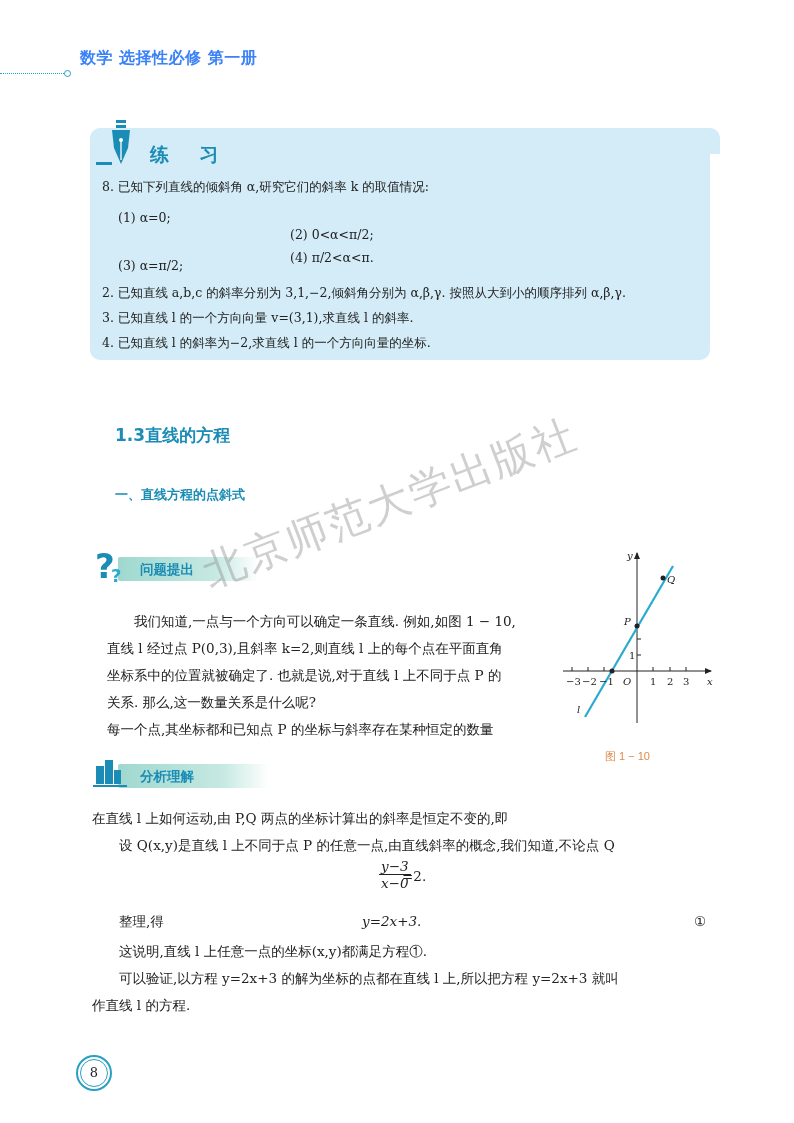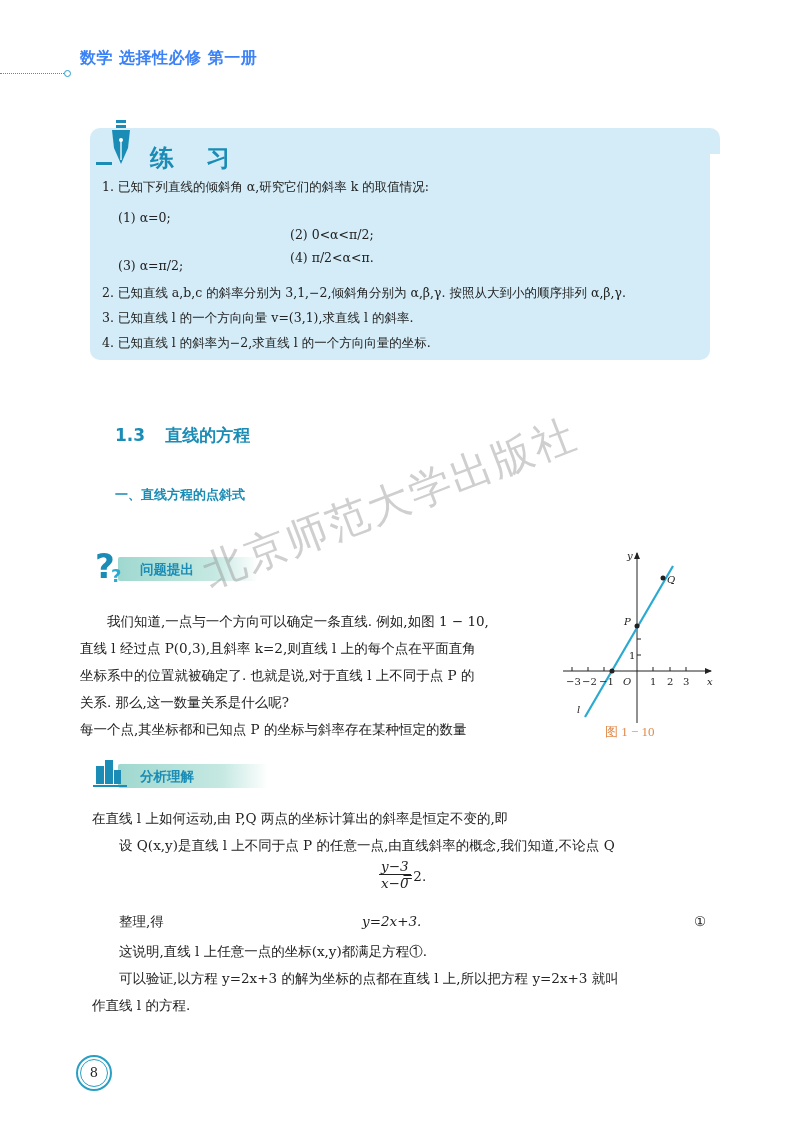--- a/index.html
+++ b/index.html
@@ -7,36 +7,36 @@
     width:794px; height:1123px; background:#ffffff; position:relative; overflow:hidden;
     font-family: "DejaVu Serif", "Liberation Serif", serif; color:#1e1e1e;
   }
   .hdr-line { position:absolute; left:0; top:73px; width:64px; border-top:1px dotted #2a9fc4; }
   .hdr-dot { position:absolute; left:64px; top:70px; width:5px; height:5px; border:1px solid #2a9fc4; border-radius:50%; background:#fff; }
   .hdr-title { position:absolute; left:80px; top:48px; font-family:"DejaVu Sans", sans-serif; font-weight:bold; font-size:16px; color:#3b82f6; letter-spacing:0.5px; }
 
   .ex-box { position:absolute; left:90px; top:128px; width:620px; height:232px; background:#d3ecf7; border-radius:10px; }
   .ex-tab { position:absolute; left:690px; top:128px; width:30px; height:26px; background:#d3ecf7; border-top-right-radius:10px; }
   .ex-icon { position:absolute; left:92px; top:118px; width:48px; height:52px; }
-  .ex-title { position:absolute; left:150px; top:142px; font-family:"DejaVu Sans", sans-serif; font-weight:bold; font-size:24px; color:#1a8cb5; letter-spacing:12px; }
+  .ex-title { position:absolute; left:150px; top:142px; font-family:"DejaVu Sans", sans-serif; font-weight:bold; font-size:19px; color:#1a8cb5; letter-spacing:12px; }
   .ex-q { position:absolute; left:102px; font-size:12.5px; color:#222; white-space:nowrap; }
   .ex-sub { position:absolute; font-size:12.5px; color:#222; white-space:nowrap; }
 
   .sec-title { position:absolute; left:115px; top:424px; font-family:"DejaVu Sans", sans-serif; font-weight:bold; font-size:17px; color:#1a8cb5; }
-  .sec-title .num { margin-right:20px; }
+  .sec-title .num { }
   .sub-title { position:absolute; left:115px; top:486px; font-family:"DejaVu Sans", sans-serif; font-weight:bold; font-size:13px; color:#1a8cb5; }
 
   .tag { position:absolute; height:24px; border-radius:2px;
          background:linear-gradient(90deg,#9fd8cf 0%,#c6e9e2 70%,rgba(220,242,238,0) 100%); }
   .tag-label { position:absolute; font-family:"DejaVu Sans", sans-serif; font-weight:bold; font-size:13.5px; color:#1a8cb5; }
 
   .para { position:absolute; left:110px; font-size:13.5px; line-height:27px; color:#222; }
   .para p { margin:0; white-space:nowrap; }
   .fig { position:absolute; left:555px; top:545px; width:170px; height:200px; }
-  .fig-caption { position:absolute; left:605px; top:723px; font-family:Liberation Serif, serif; font-size:13px; color:#e08a4a; }
+  .fig-caption { position:absolute; left:605px; top:749px; font-family:Liberation Sans, sans-serif; font-size:11px; color:#e08a4a; }
 
   .watermark { position:absolute; left:195px; top:548px; font-family:"DejaVu Serif", serif; font-size:42px; color:rgba(140,140,140,0.42); transform:rotate(-21deg); transform-origin:left top; white-space:nowrap; letter-spacing:2px; }
 
   .eq-frac { position:absolute; left:379px; top:858px; font-size:13.5px; text-align:center; font-style:italic; }
   .eq-frac .num, .eq-frac .den { display:block; padding:0 2px; }
   .eq-frac .num { border-bottom:1px solid #222; }
   .eq-frac-rhs { position:absolute; left:402px; top:868px; font-size:13.5px; }
   .eq-line { position:absolute; font-size:13.5px; white-space:nowrap; }
 
   .page-num { position:absolute; left:76px; top:1055px; width:36px; height:36px; border-radius:50%; border:2px solid #2a9fc4; box-sizing:border-box; }
@@ -54,42 +54,42 @@
 <div class="ex-tab"></div>
 <svg class="ex-icon" viewBox="0 0 48 52">
   <rect x="24" y="2" width="10" height="3" fill="#1a8cb5"></rect>
   <rect x="24" y="7" width="10" height="3" fill="#1a8cb5"></rect>
   <path d="M20 12 H38 L36 30 L29 46 L22 30 Z" fill="#1a8cb5"></path>
   <line x1="29" y1="22" x2="29" y2="42" stroke="#fff" stroke-width="1.3"></line>
   <circle cx="29" cy="22" r="2" fill="#fff"></circle>
   <rect x="4" y="44" width="16" height="3" fill="#1a8cb5"></rect>
 </svg>
 <div class="ex-title">练 习</div>
-<div class="ex-q" style="top:179px">1. 已知下列直线的倾斜角 α,研究它们的斜率 k 的取值情况:</div>
+<div class="ex-q" style="top:179px">8. 已知下列直线的倾斜角 α,研究它们的斜率 k 的取值情况:</div>
 <div class="ex-sub" style="left:118px;top:210px">(1) α=0;</div>
 <div class="ex-sub" style="left:290px;top:227px">(2) 0&lt;α&lt;π/2;</div>
 <div class="ex-sub" style="left:118px;top:258px">(3) α=π/2;</div>
 <div class="ex-sub" style="left:290px;top:250px">(4) π/2&lt;α&lt;π.</div>
 <div class="ex-q" style="top:285px">2. 已知直线 a,b,c 的斜率分别为 3,1,−2,倾斜角分别为 α,β,γ. 按照从大到小的顺序排列 α,β,γ.</div>
 <div class="ex-q" style="top:310px">3. 已知直线 l 的一个方向向量 v=(3,1),求直线 l 的斜率.</div>
 <div class="ex-q" style="top:335px">4. 已知直线 l 的斜率为−2,求直线 l 的一个方向向量的坐标.</div>
 
 <div class="sec-title">
   <span class="num">1.3</span><span>直线的方程</span>
 </div>
 <div class="sub-title">一、直线方程的点斜式</div>
 
 <div class="tag" style="left:118px;top:557px;width:140px;"></div>
 <svg style="position:absolute;left:93px;top:546px;width:36px;height:38px" viewBox="0 0 36 38">
   <text x="2" y="32" font-family="DejaVu Sans, sans-serif" font-weight="bold" font-size="34" fill="#1a8cb5">?</text>
   <text x="18" y="36" font-family="DejaVu Sans, sans-serif" font-weight="bold" font-size="18" fill="#2aaad0">?</text>
 </svg>
 <div class="tag-label" style="left:140px;top:561px">问题提出</div>
 
-<div class="para" style="top:608px;left:80px">
+<div class="para" style="top:608px;left:107px">
   <p style="padding-left:27px">我们知道,一点与一个方向可以确定一条直线. 例如,如图 1 − 10,</p>
   <p>直线 l 经过点 P(0,3),且斜率 k=2,则直线 l 上的每个点在平面直角</p>
   <p>坐标系中的位置就被确定了. 也就是说,对于直线 l 上不同于点 P 的</p>
   <p>关系. 那么,这一数量关系是什么呢?</p>
   <p>每一个点,其坐标都和已知点 P 的坐标与斜率存在某种恒定的数量</p>
 </div>
 
 <svg class="fig" viewBox="0 0 170 200">
   <defs>
     <marker id="ar" markerWidth="8" markerHeight="8" refX="6" refY="3" orient="auto">

